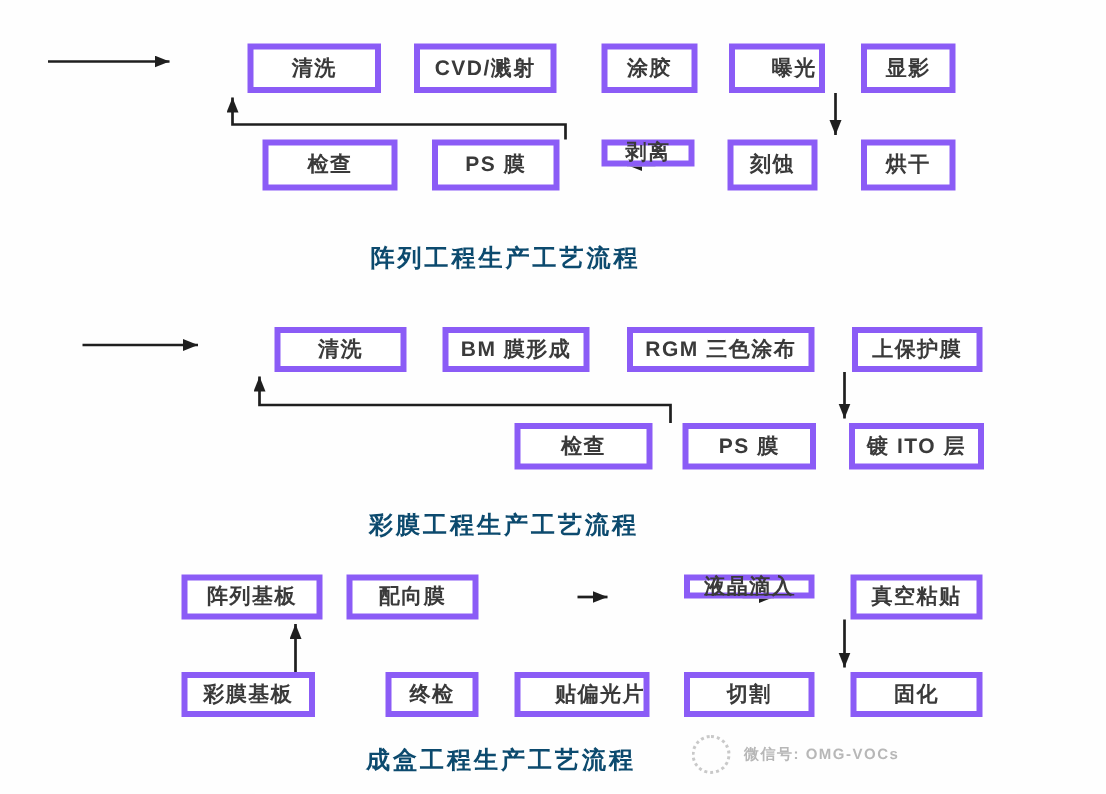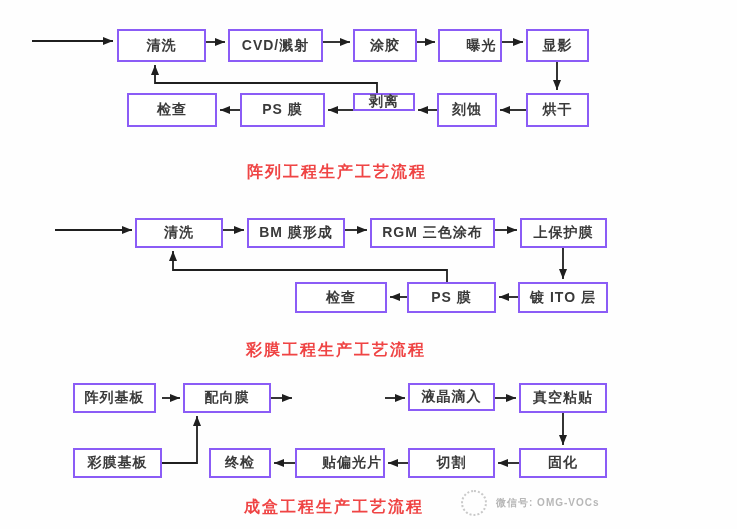--- a/index.html
+++ b/index.html
@@ -8,38 +8,39 @@
     width: 737px;
     height: 529px;
     background: #fefefe;
     font-family: "Liberation Sans", "DejaVu Sans", sans-serif;
     overflow: hidden;
   }
   .edges { position: absolute; left: 0; top: 0; }
   .node {
     position: absolute;
     box-sizing: border-box;
-    border: 2px solid #8b5cf6;
+    border: 4px solid #8b5cf6;
     background: #ffffff;
     display: flex;
     align-items: center;
     justify-content: center;
     font-size: 14px;
     font-weight: bold;
     color: #3a3a3a;
     letter-spacing: 1px;
     white-space: nowrap;
+    margin-left: 48px;
   }
   .chart-title {
     position: absolute;
     width: 290px;
     text-align: center;
     font-size: 16px;
     font-weight: bold;
-    color: #ef4444;
+    color: #0c4a6e;
     letter-spacing: 2px;
   }
   .watermark {
     position: absolute;
     left: 461px;
     top: 490px;
     display: flex;
     align-items: center;
     gap: 9px;
     color: #b7b7b7;
@@ -119,23 +120,23 @@
 
   <div class="node" style="left:135px; top:218px; width:88px; height:30px;">清洗</div>
   <div class="node" style="left:247px; top:218px; width:98px; height:30px;">BM 膜形成</div>
   <div class="node" style="left:370px; top:218px; width:125px; height:30px;">RGM 三色涂布</div>
   <div class="node" style="left:520px; top:218px; width:87px; height:30px;">上保护膜</div>
   <div class="node" style="left:518px; top:282px; width:90px; height:31px;">镀 ITO 层</div>
   <div class="node" style="left:407px; top:282px; width:89px; height:31px;">PS 膜</div>
   <div class="node" style="left:295px; top:282px; width:92px; height:31px;">检查</div>
   <div class="chart-title" style="left:191px; top:340px;">彩膜工程生产工艺流程</div>
 
-  <div class="node" style="left:73px;  top:383px; width:83px; height:30px;">阵列基板</div>
+  <div class="node" style="left:73px;  top:383px; width:94px; height:30px;">阵列基板</div>
   <div class="node" style="left:183px; top:383px; width:88px; height:30px;">配向膜</div>
-  <div class="node" style="left:408px; top:383px; width:87px; height:28px;">液晶滴入</div>
+  <div class="node" style="left:408px; top:383px; width:87px; height:16px;text-decoration:underline;">液晶滴入</div>
   <div class="node" style="left:519px; top:383px; width:88px; height:30px;">真空粘贴</div>
   <div class="node" style="left:519px; top:448px; width:88px; height:30px;">固化</div>
   <div class="node" style="left:408px; top:448px; width:87px; height:30px;">切割</div>
   <div class="node" style="left:295px; top:448px; width:90px; height:30px;padding-left:24px;">贴偏光片</div>
   <div class="node" style="left:209px; top:448px; width:62px; height:30px;">终检</div>
   <div class="node" style="left:73px;  top:448px; width:89px; height:30px;">彩膜基板</div>
   <div class="chart-title" style="left:189px; top:497px;">成盒工程生产工艺流程</div>
 
   <div class="watermark">
     <span class="wm-icon"></span>

